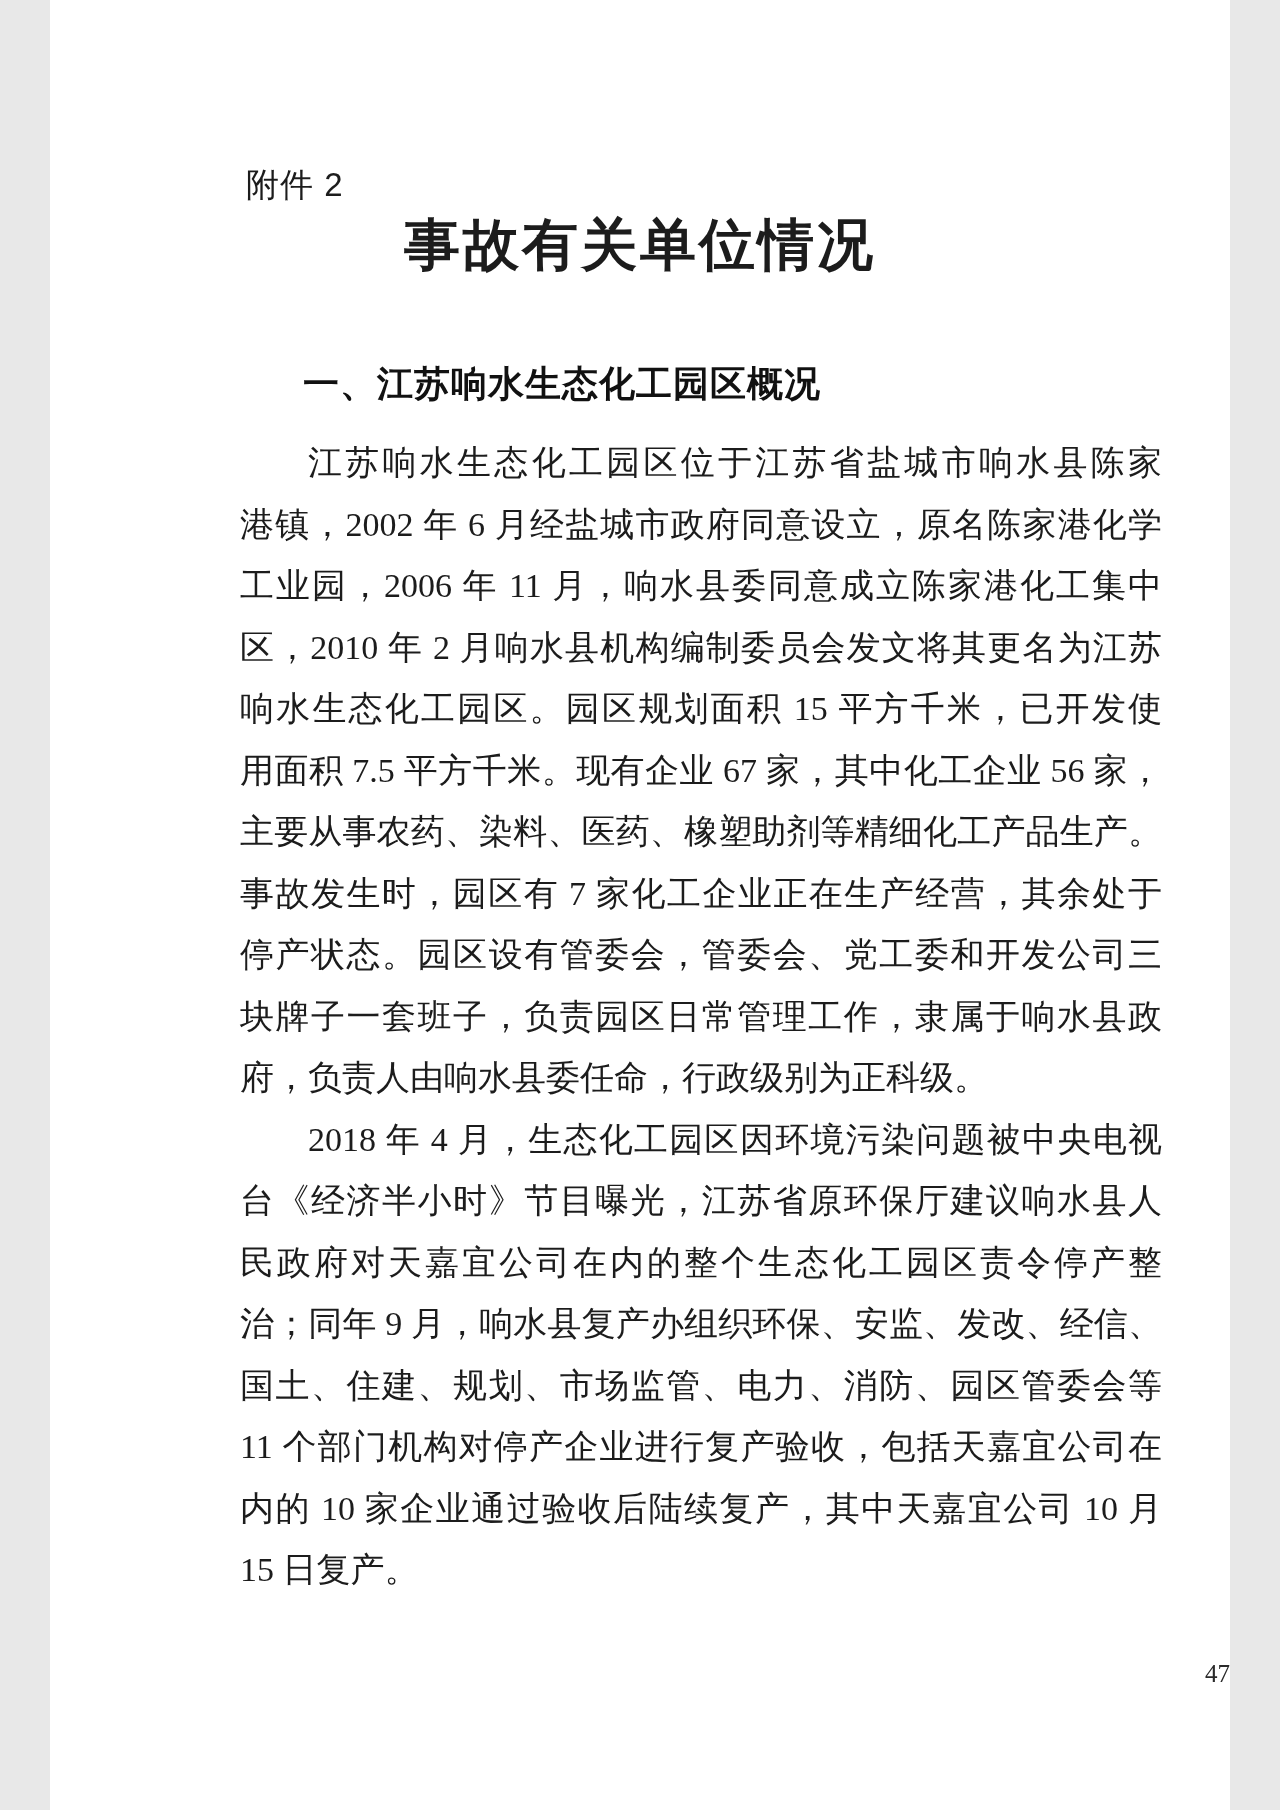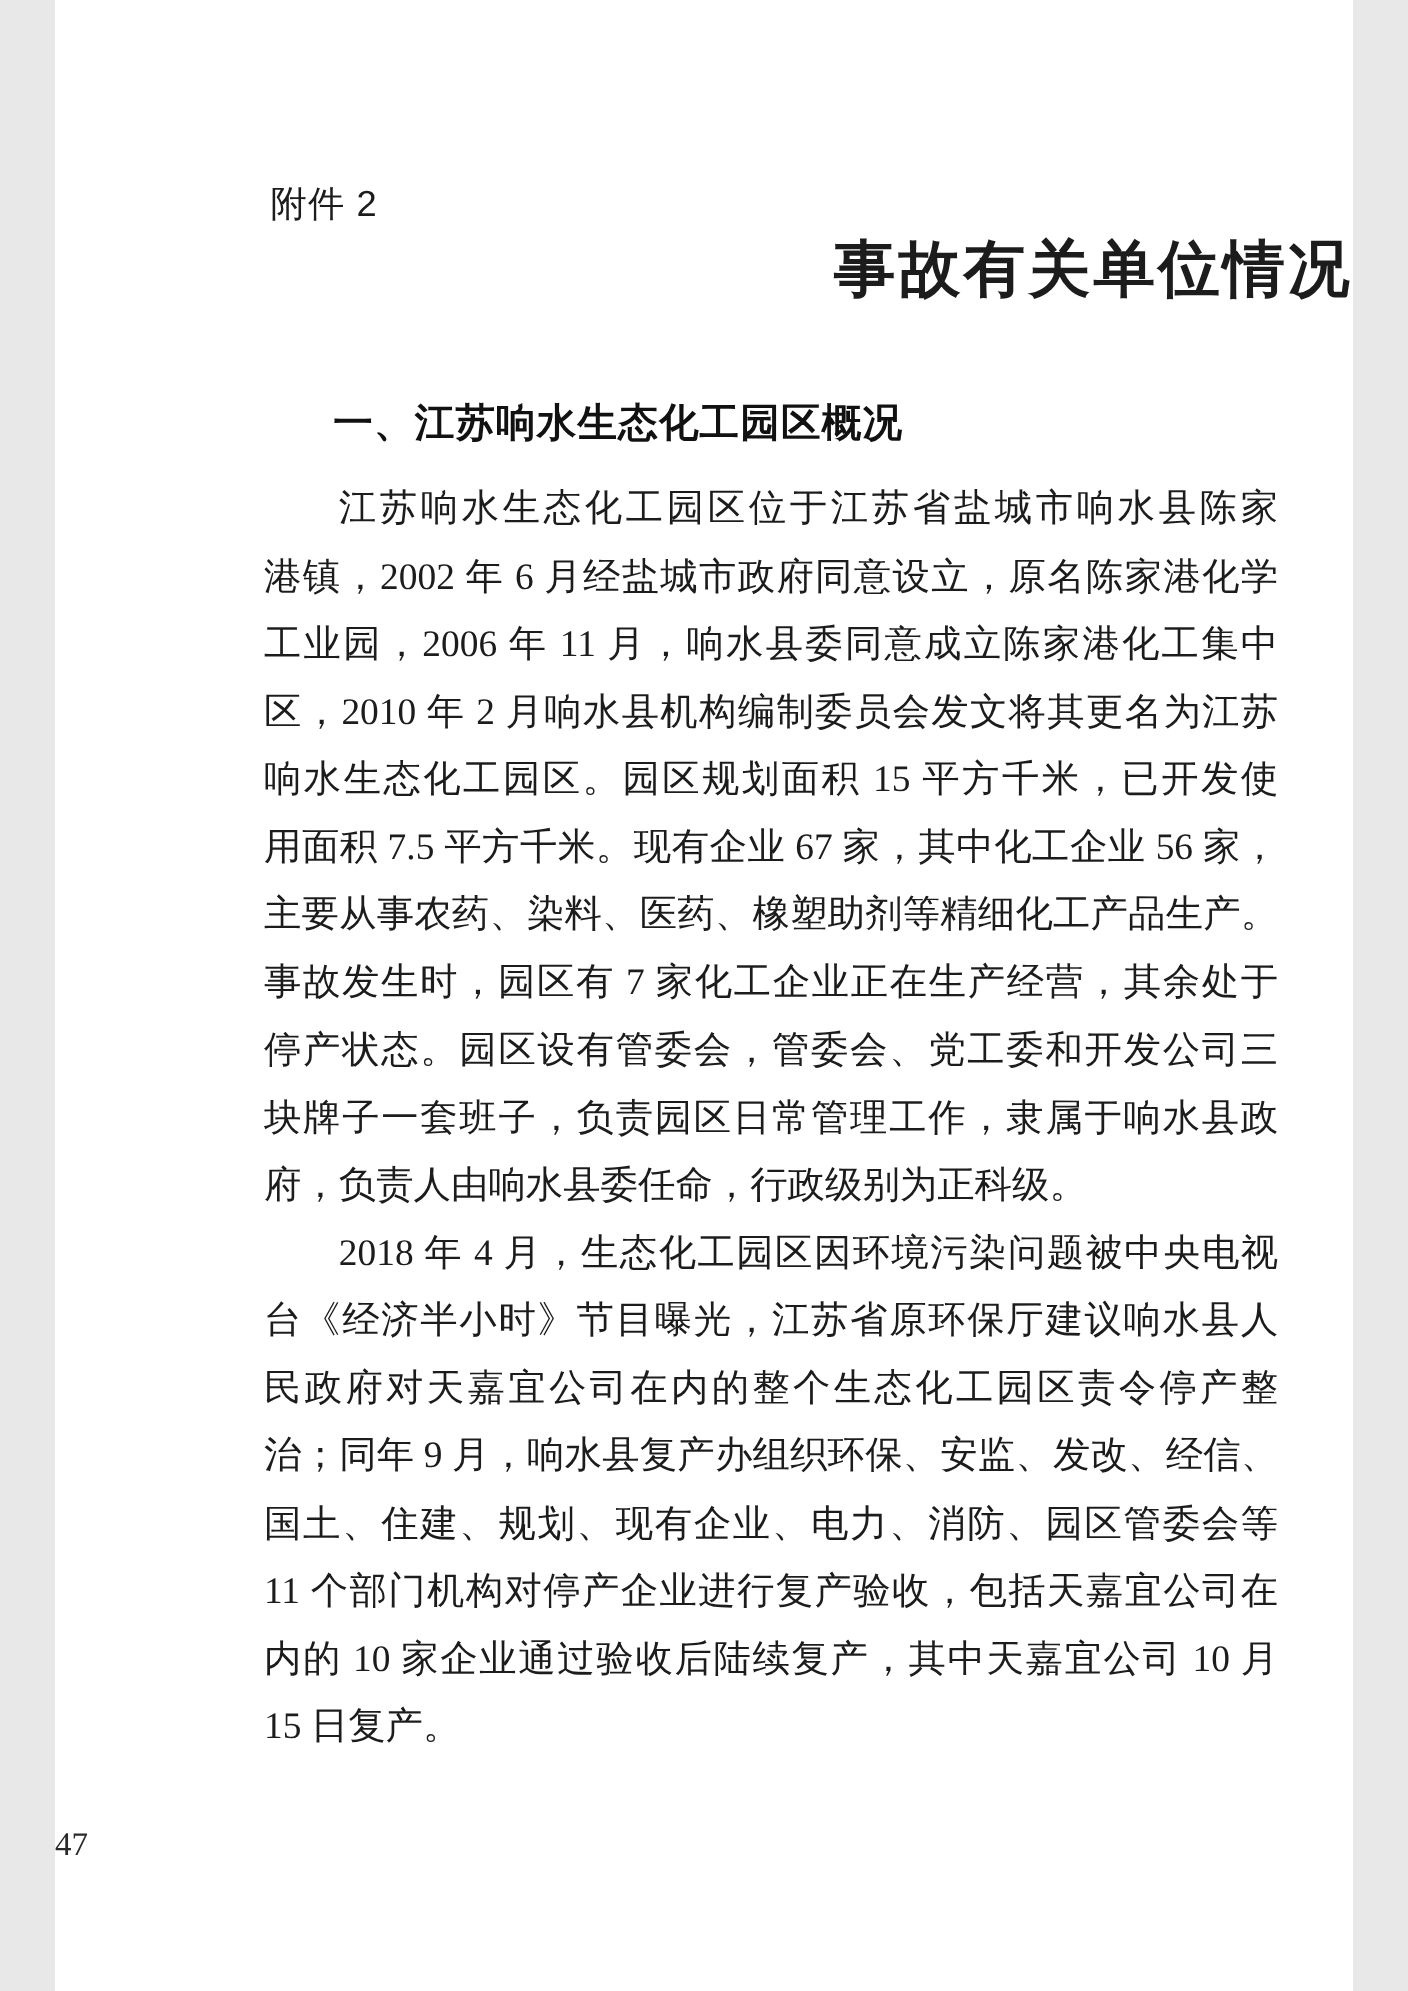--- a/index.html
+++ b/index.html
@@ -25,21 +25,21 @@
     letter-spacing: 1px;
     font-family: "Liberation Sans", "DejaVu Sans", sans-serif;
     font-weight: 500;
   }
   .doc-title {
     position: absolute;
     left: 0;
     right: 0;
     top: 208px;
     margin: 0;
-    text-align: right;
+    text-align: center;
     font-size: 56px;
     font-weight: 700;
     letter-spacing: 3px;
     font-family: "Liberation Serif", "DejaVu Serif", serif;
   }
   .section-heading {
     position: absolute;
     margin: 0;
     font-size: 36px;
     font-weight: 700;
@@ -62,22 +62,22 @@
     text-align: justify;
     text-align-last: justify;
   }
   .line.first { text-indent: 68px; }
   .line.last  { text-align-last: left; }
   .page-number {
     position: absolute;
     left: 0;
     right: 0;
     top: 1660px;
-    text-align: left;
-    font-size: 30px;
+    text-align: right;
+    font-size: 25px;
     color: #2a2a2a;
   }
 </style>
 </head>
 <body>
 
 <div class="page">
 
   <div class="attachment-label">附件 2</div>
 
@@ -95,21 +95,21 @@
     <div class="line">主要从事农药、染料、医药、橡塑助剂等精细化工产品生产。</div>
     <div class="line">事故发生时，园区有 7 家化工企业正在生产经营，其余处于</div>
     <div class="line">停产状态。园区设有管委会，管委会、党工委和开发公司三</div>
     <div class="line">块牌子一套班子，负责园区日常管理工作，隶属于响水县政</div>
     <div class="line last">府，负责人由响水县委任命，行政级别为正科级。</div>
 
     <div class="line first">2018 年 4 月，生态化工园区因环境污染问题被中央电视</div>
     <div class="line">台《经济半小时》节目曝光，江苏省原环保厅建议响水县人</div>
     <div class="line">民政府对天嘉宜公司在内的整个生态化工园区责令停产整</div>
     <div class="line">治；同年 9 月，响水县复产办组织环保、安监、发改、经信、</div>
-    <div class="line">国土、住建、规划、现有企业、电力、消防、园区管委会等</div>
+    <div class="line">国土、住建、规划、市场监管、电力、消防、园区管委会等</div>
     <div class="line">11 个部门机构对停产企业进行复产验收，包括天嘉宜公司在</div>
     <div class="line">内的 10 家企业通过验收后陆续复产，其中天嘉宜公司 10 月</div>
     <div class="line last">15 日复产。</div>
   </div>
 
 
   <div class="page-number">47</div>
 
 </div>
 

